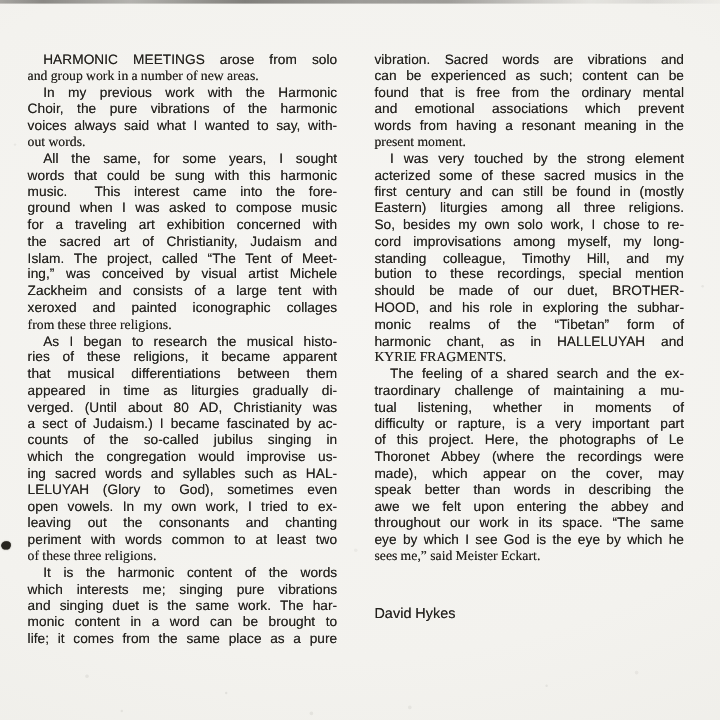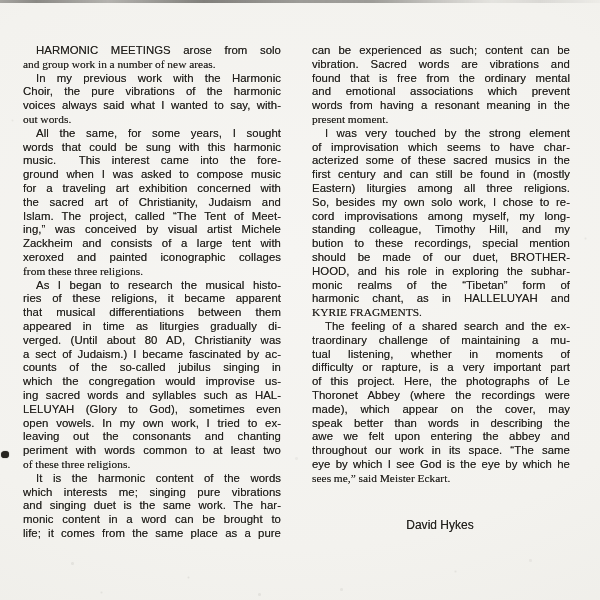--- a/index.html
+++ b/index.html
@@ -87,21 +87,21 @@
   }
   .line.end {
     text-align-last: left;
     font-family: Liberation Serif, serif;
   }
   .line.indent {
     text-indent: 13px;
   }
   .sig {
     margin-top: 33px;
-    text-align: center;
+    text-align: left;
     padding-right: 2px;
     font-size: 12px;
   }
 </style>
 </head>
 <body>
 
 <div class="page">
   <div class="top-edge"></div>
   <div class="ink-speck"></div>
@@ -143,28 +143,27 @@
           <div class="line end">of these three religions.</div>
           <div class="line indent">It is the harmonic content of the words</div>
           <div class="line">which interests me; singing pure vibrations</div>
           <div class="line">and singing duet is the same work. The har-</div>
           <div class="line">monic content in a word can be brought to</div>
           <div class="line">life; it comes from the same place as a pure</div>
         </div>
     </div>
     <div class="col">
       <div>
+          <div class="line">vibration. Sacred words are vibrations and</div>
           <div class="line">can be experienced as such; content can be</div>
-          <div class="line">vibration. Sacred words are vibrations and</div>
           <div class="line">found that is free from the ordinary mental</div>
           <div class="line">and emotional associations which prevent</div>
           <div class="line">words from having a resonant meaning in the</div>
           <div class="line end">present moment.</div>
           <div class="line indent">I was very touched by the strong element</div>
-          <div class="line">of improvisation which seems to have char-</div>
           <div class="line">acterized some of these sacred musics in the</div>
           <div class="line">first century and can still be found in (mostly</div>
           <div class="line">Eastern) liturgies among all three religions.</div>
           <div class="line">So, besides my own solo work, I chose to re-</div>
           <div class="line">cord improvisations among myself, my long-</div>
           <div class="line">standing colleague, Timothy Hill, and my</div>
           <div class="line">bution to these recordings, special mention</div>
           <div class="line">should be made of our duet, BROTHER-</div>
           <div class="line">HOOD, and his role in exploring the subhar-</div>
           <div class="line">monic realms of the “Tibetan” form of</div>

